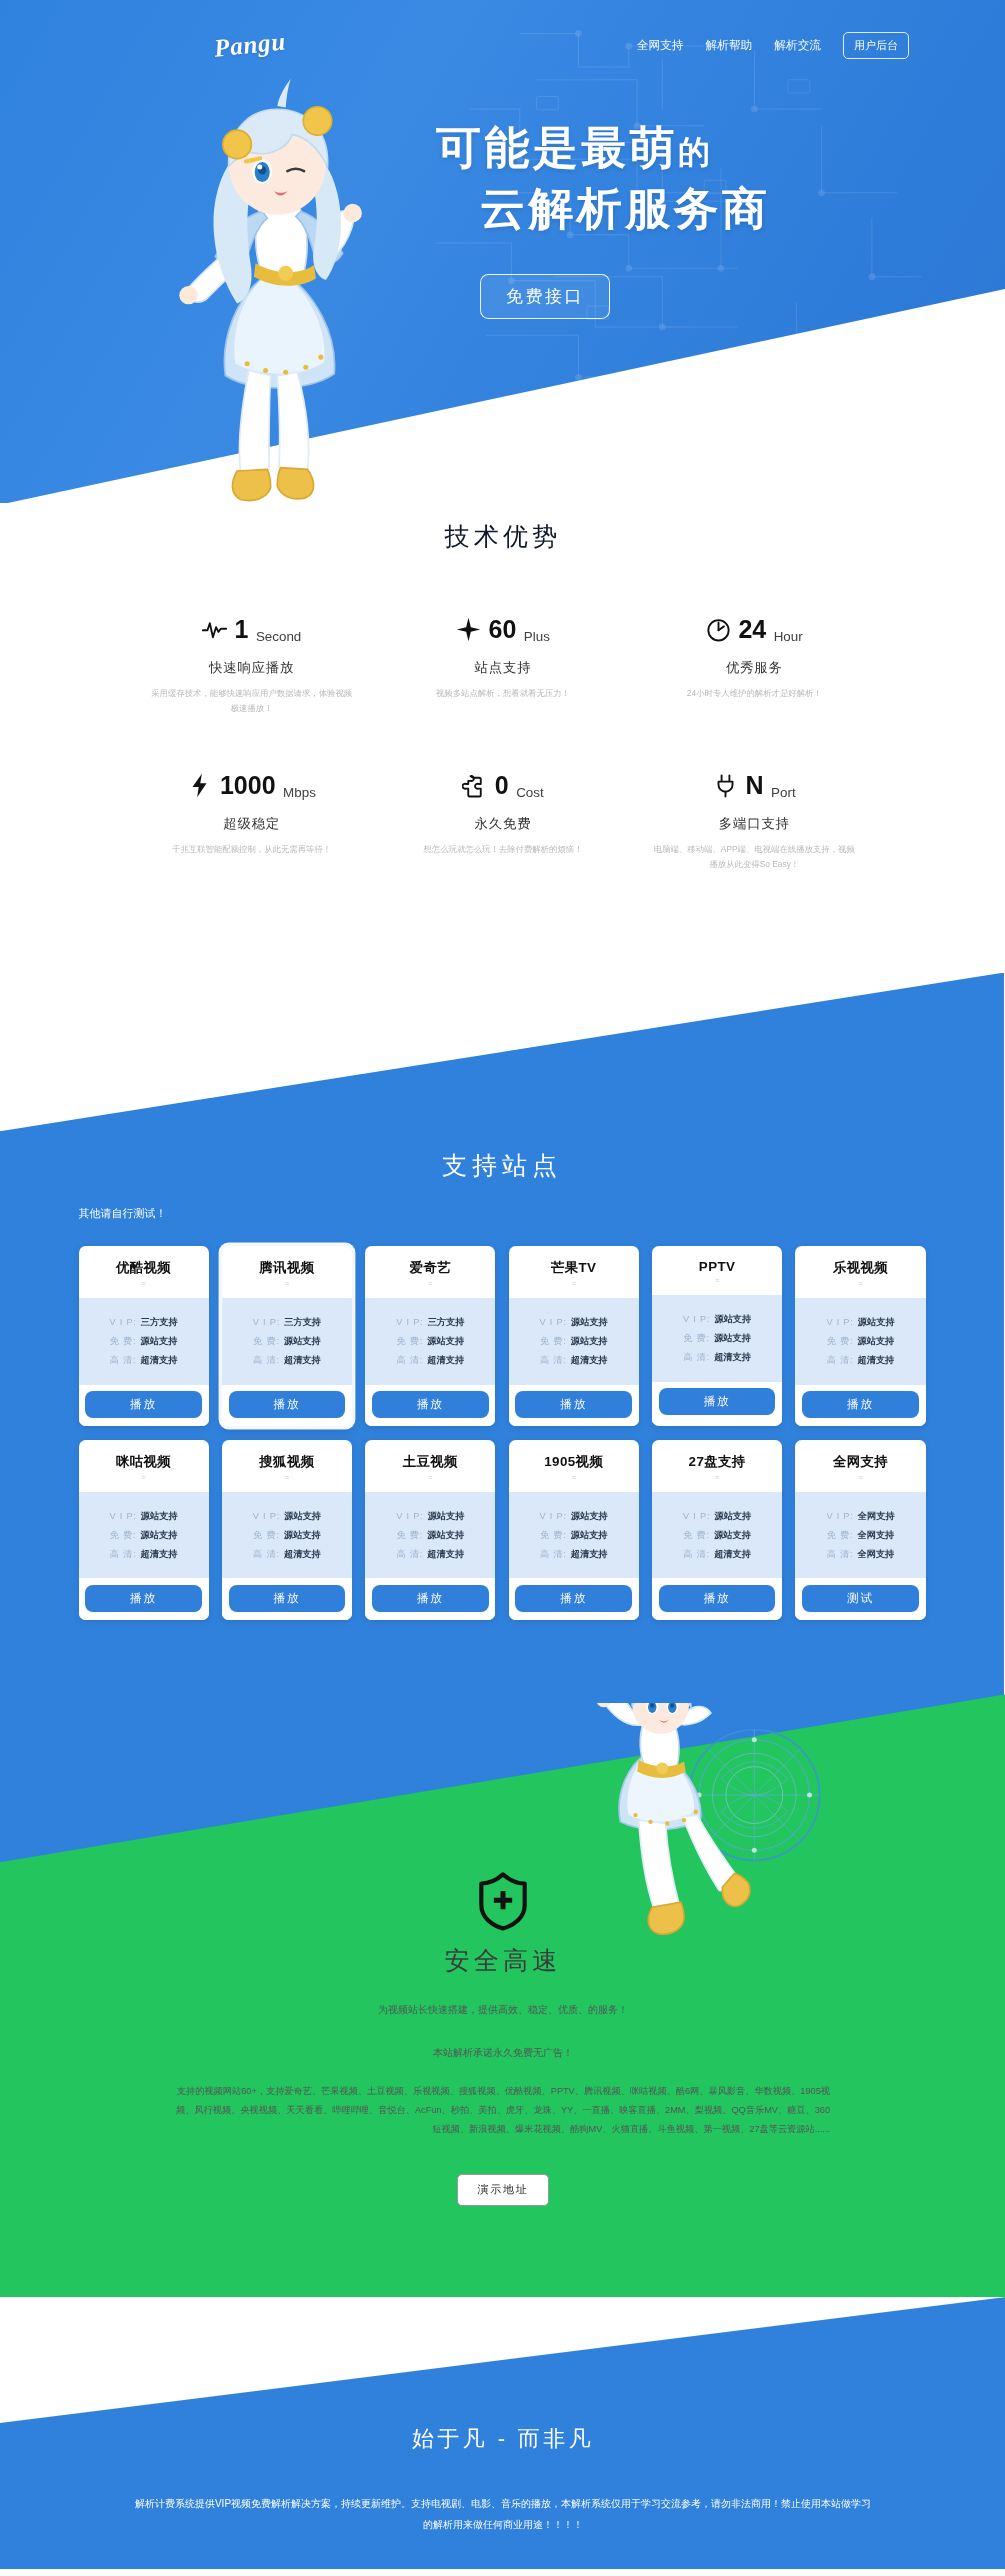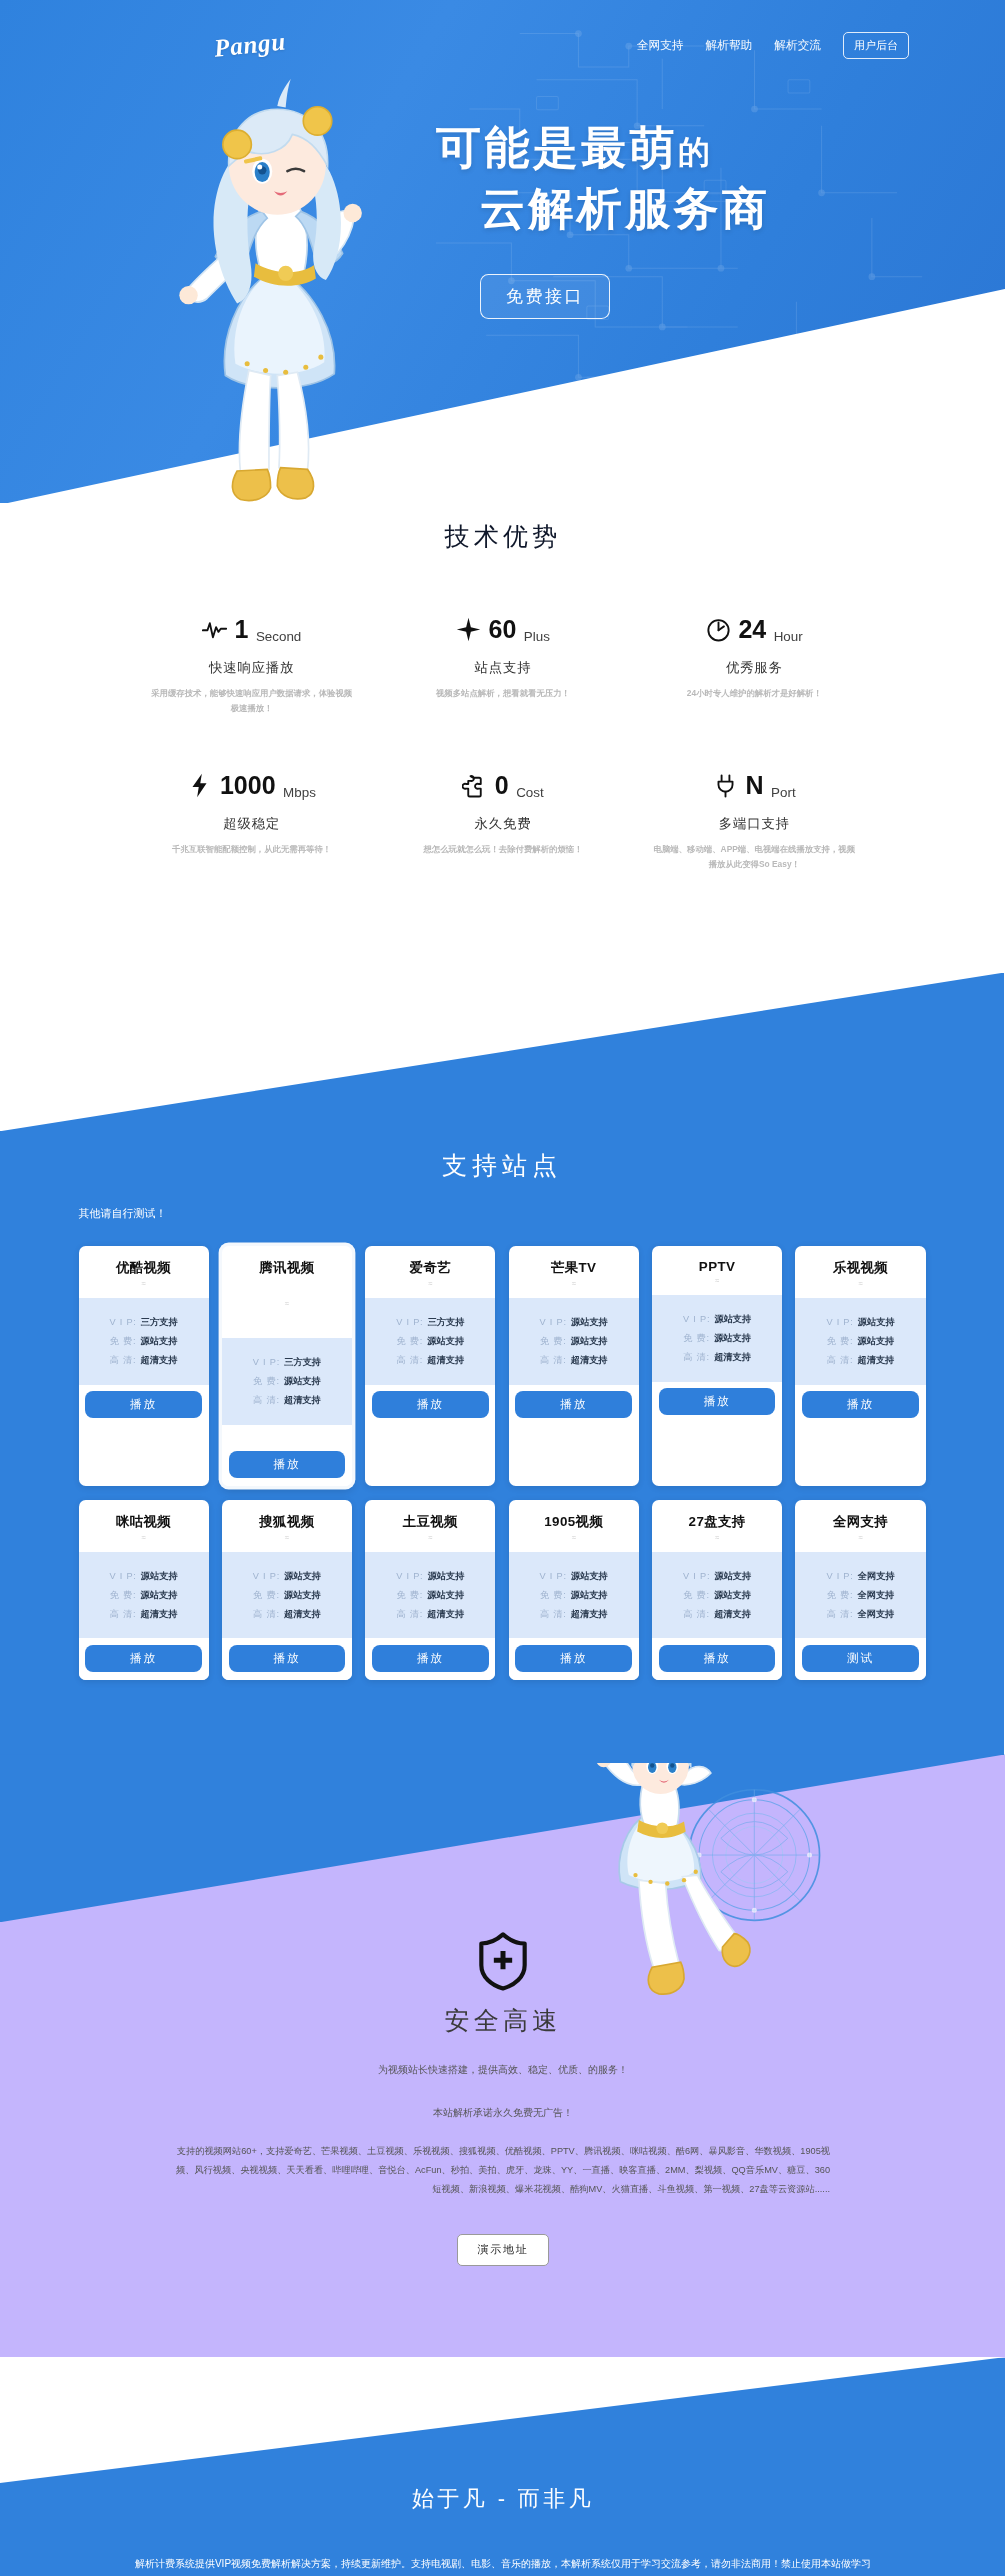--- a/index.html
+++ b/index.html
@@ -72,21 +72,21 @@
   .feat-grid{
     display:grid;grid-template-columns:repeat(3,1fr);
     width:754px;margin:59px auto 0 auto;row-gap:52px;
   }
   .feat{text-align:center;padding:0 22px;}
   .feat-head{display:flex;align-items:center;justify-content:center;gap:7.5px;height:34px;}
   .feat-ic{width:25px;height:25px;display:block;}
   .feat-num{font-size:25px;font-weight:bold;color:#111;line-height:1;}
   .feat-unit{font-size:13.4px;color:#404040;align-self:flex-end;padding-bottom:2.5px;}
   .feat-name{font-size:13.4px;color:#333;margin-top:13.4px;letter-spacing:0.8px;}
-  .feat-desc{font-size:8.4px;color:#b9b9b9;margin-top:8.4px;line-height:1.8;font-weight:bold;}
+  .feat-desc{font-size:8.4px;color:#b9b9b9;margin-top:8.4px;line-height:1.8;}
 
   
   .sites{
     position:relative;background:#3081dc;padding:0 0 75px 0;
     width:1004px;
   }
   .sites-top-clip{
     position:absolute;left:0;top:-0.8px;width:1006px;height:159px;background:#fff;
     clip-path:polygon(0 0, 100% 0, 0 100%);
   }
@@ -102,42 +102,42 @@
     padding:2.5px 6.7px;margin-right:8.4px;font-size:11px;
   }
   .card-grid{
     width:847px;margin:22px auto 0 auto;display:grid;
     grid-template-columns:repeat(6,1fr);gap:13.4px;
   }
   .card{
     background:#fff;border-radius:6.7px;overflow:hidden;
     box-shadow:0 1.7px 6.7px rgba(0,0,0,.10);display:flex;flex-direction:column;
   }
-  .card.hl{box-shadow:0 0 0 3.4px rgba(255,255,255,.95),0 3.4px 10px rgba(0,0,0,.18);gap:20px;}
+  .card.hl{box-shadow:0 0 0 3.4px rgba(255,255,255,.95),0 3.4px 10px rgba(0,0,0,.18);}
   .card-title{
     text-align:center;font-size:13.4px;font-weight:bold;color:#111;
     padding:13.4px 3.4px 1.7px 3.4px;letter-spacing:0.4px;
   }
   .card-dot{text-align:center;font-size:7.5px;color:#cfcfcf;padding-bottom:10px;}
   .card-body{background:#dbe8fa;padding:11.7px 5px 11.7px 5px;}
   .crow{
     display:flex;align-items:baseline;justify-content:center;
     font-size:9.2px;margin:6px 0;
   }
   .ckey{color:#9fb3cf;letter-spacing:0.8px;margin-right:4.2px;}
   .cval{color:#2b3b50;font-weight:bold;}
   .card-foot{background:#fff;padding:6.7px 6.7px 8.4px 6.7px;}
   .play-btn{
     display:block;width:100%;text-align:center;background:#2f7fdb;color:#fff;
     font-size:11.7px;border-radius:8px;padding:5.9px 0;cursor:pointer;border:none;
     font-family:inherit;letter-spacing:1.7px;
   }
 
   
-  .security{position:relative;background:#c4b5fd;width:1006px;padding-bottom:92px;}
+  .security{position:relative;background:#22c55e;width:1006px;padding-bottom:92px;}
   .sec-top-clip{
     position:absolute;left:0;top:-0.8px;width:1006px;height:168px;background:#3081dc;
     clip-path:polygon(0 0, 100% 0, 100% 0%, 0 100%);
   }
   .sec-inner{position:relative;z-index:4;padding-top:176px;}
   .shield-wrap{display:flex;justify-content:center;margin-bottom:13.4px;}
   .sec-h{
     text-align:center;font-size:25px;color:#3a3a3a;letter-spacing:4.2px;font-weight:500;
   }
   .sec-p{text-align:center;font-size:10px;color:#555;margin-top:22px;line-height:2.1;}

